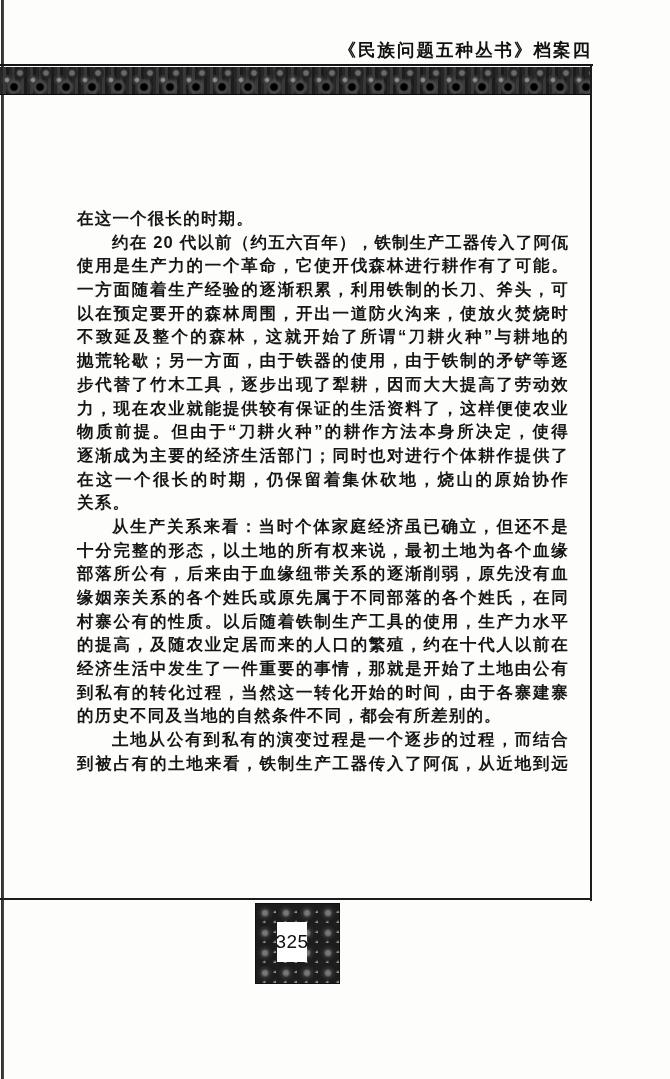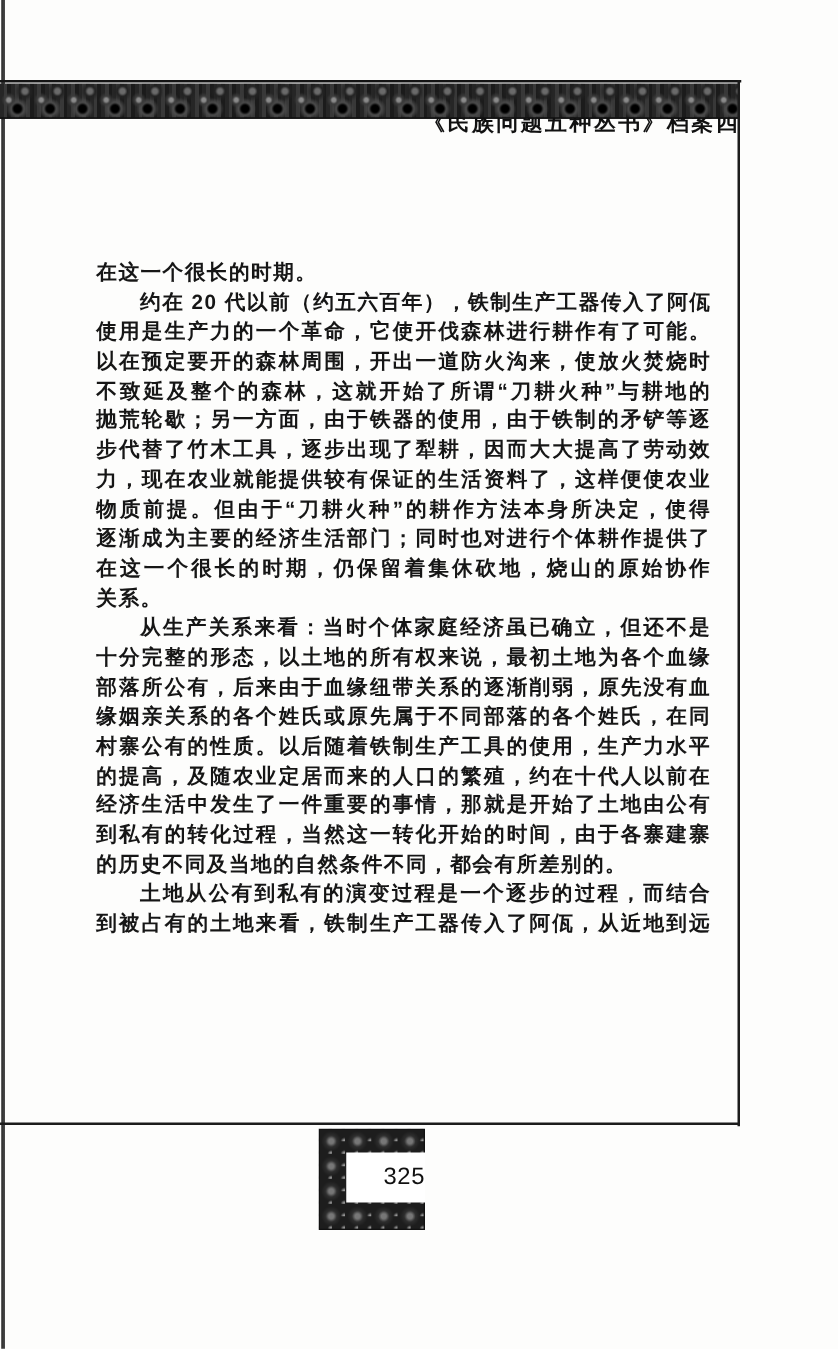--- a/index.html
+++ b/index.html
@@ -16,21 +16,21 @@
   
   .scan-edge{
     position:absolute;left:1px;top:0;width:3px;height:1079px;
     background:linear-gradient(90deg,#2b2b2b,#4a4a4a);
   }
   
   .header{
     position:absolute;top:38px;right:78px;
     font-family:"Liberation Serif","DejaVu Serif",serif;
     font-size:17.5px;font-weight:600;letter-spacing:2px;
-    color:#111;white-space:nowrap;margin-top:48px;
+    color:#111;white-space:nowrap;
   }
   
   .top-rule{
     position:absolute;left:0;top:64px;width:593px;height:2px;background:#141414;
   }
   
   .band{
     position:absolute;left:0;top:67px;width:591px;height:27px;
     background-color:#181818;
     background-image:
@@ -65,23 +65,23 @@
   .pn-ornament{
     position:absolute;left:255px;top:903px;width:85px;height:81px;
     background-color:#1d1d1d;
     background-image:
       radial-gradient(circle at 10px 10px, #777 2px, #2e2e2e 4.5px, rgba(0,0,0,0) 8px),
       radial-gradient(circle at 10px 10px, #999 1px, rgba(0,0,0,0) 3px);
     background-size:21px 20px,10.5px 10px;
     box-shadow:0 0 0 1px #111 inset;
   }
   .pn-inner{
-    position:absolute;left:22px;top:19px;width:43px;height:40px;
+    position:absolute;left:22px;top:19px;width:30px;height:40px;
     background:#ffffff;
-    display:flex;align-items:center;justify-content:flex-end;padding-left:20px;
+    display:flex;align-items:center;justify-content:center;
   }
   .pn-number{
     font-family:"Liberation Sans","DejaVu Sans",sans-serif;
     font-size:19px;font-weight:500;color:#111;letter-spacing:0.5px;
   }
 </style>
 </head>
 <body>
 
 <div class="page">
@@ -94,20 +94,21 @@
 
   <div class="band"></div>
 
   <div class="frame-right"></div>
   <div class="frame-bottom"></div>
 
   <div class="text-block">
       <div class="text-line end">在这一个很长的时期。</div>
       <div class="text-line indent">约在 20 代以前（约五六百年），铁制生产工器传入了阿佤</div>
       <div class="text-line">使用是生产力的一个革命，它使开伐森林进行耕作有了可能。</div>
+      <div class="text-line">一方面随着生产经验的逐渐积累，利用铁制的长刀、斧头，可</div>
       <div class="text-line">以在预定要开的森林周围，开出一道防火沟来，使放火焚烧时</div>
       <div class="text-line">不致延及整个的森林，这就开始了所谓“刀耕火种”与耕地的</div>
       <div class="text-line">抛荒轮歇；另一方面，由于铁器的使用，由于铁制的矛铲等逐</div>
       <div class="text-line">步代替了竹木工具，逐步出现了犁耕，因而大大提高了劳动效</div>
       <div class="text-line">力，现在农业就能提供较有保证的生活资料了，这样便使农业</div>
       <div class="text-line">物质前提。但由于“刀耕火种”的耕作方法本身所决定，使得</div>
       <div class="text-line">逐渐成为主要的经济生活部门；同时也对进行个体耕作提供了</div>
       <div class="text-line">在这一个很长的时期，仍保留着集休砍地，烧山的原始协作</div>
       <div class="text-line end">关系。</div>
       <div class="text-line indent">从生产关系来看：当时个体家庭经济虽已确立，但还不是</div>

